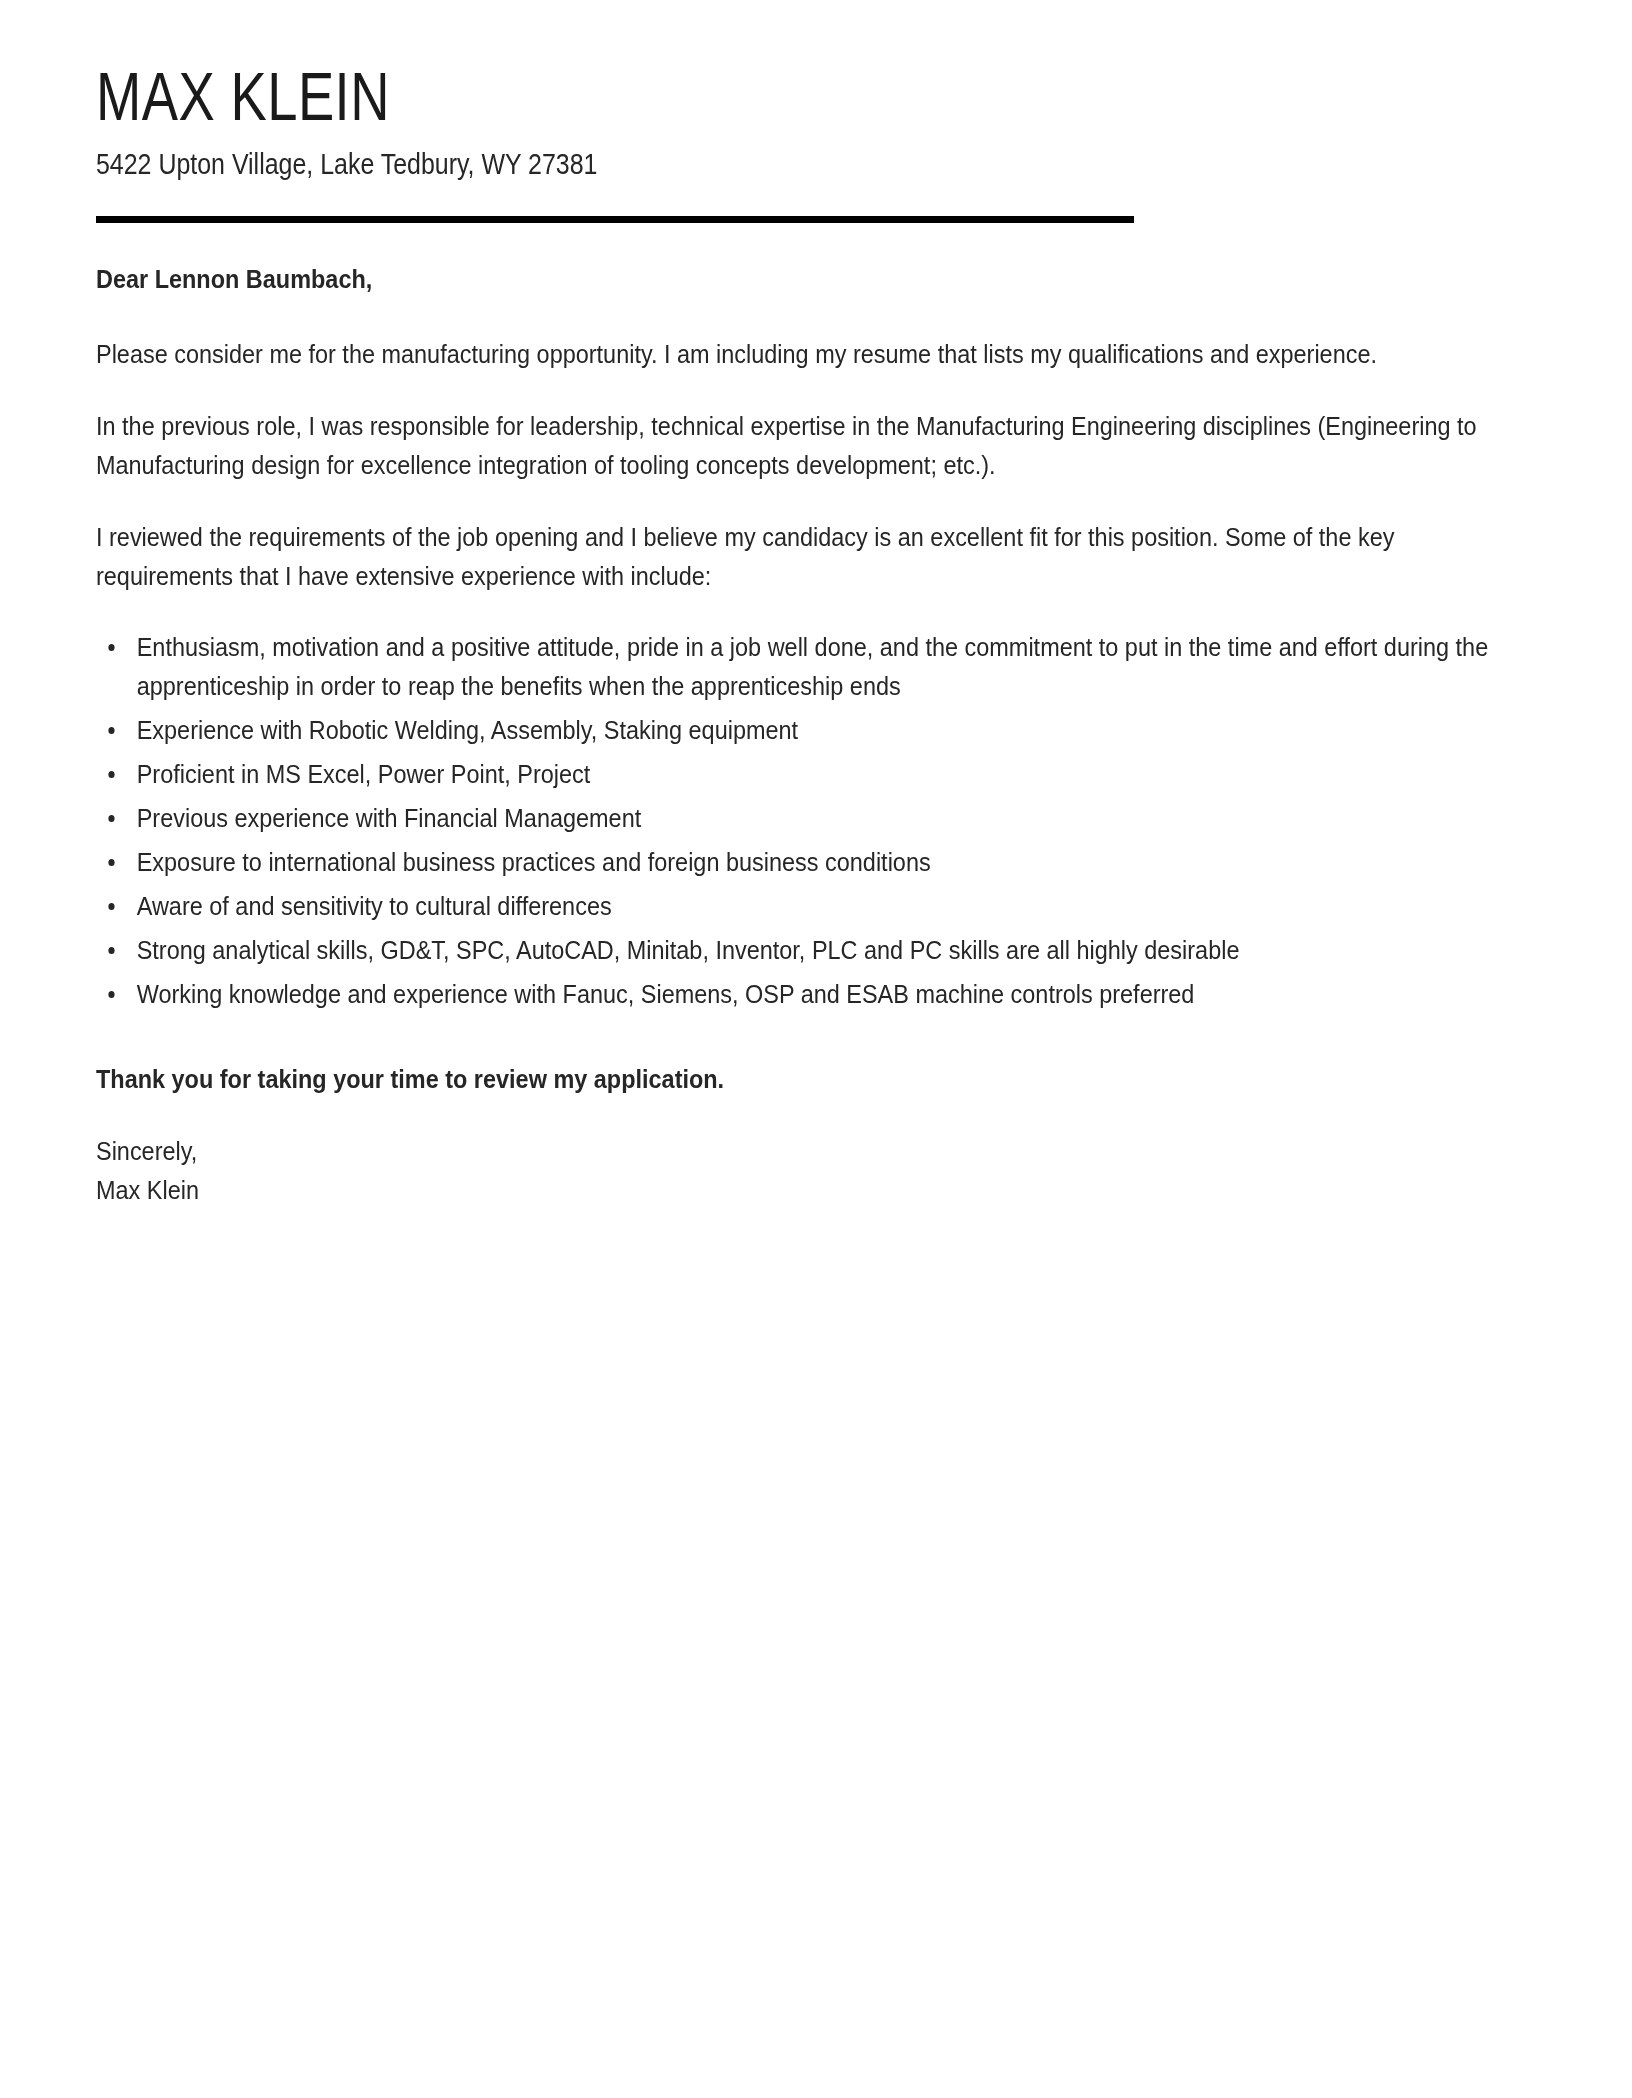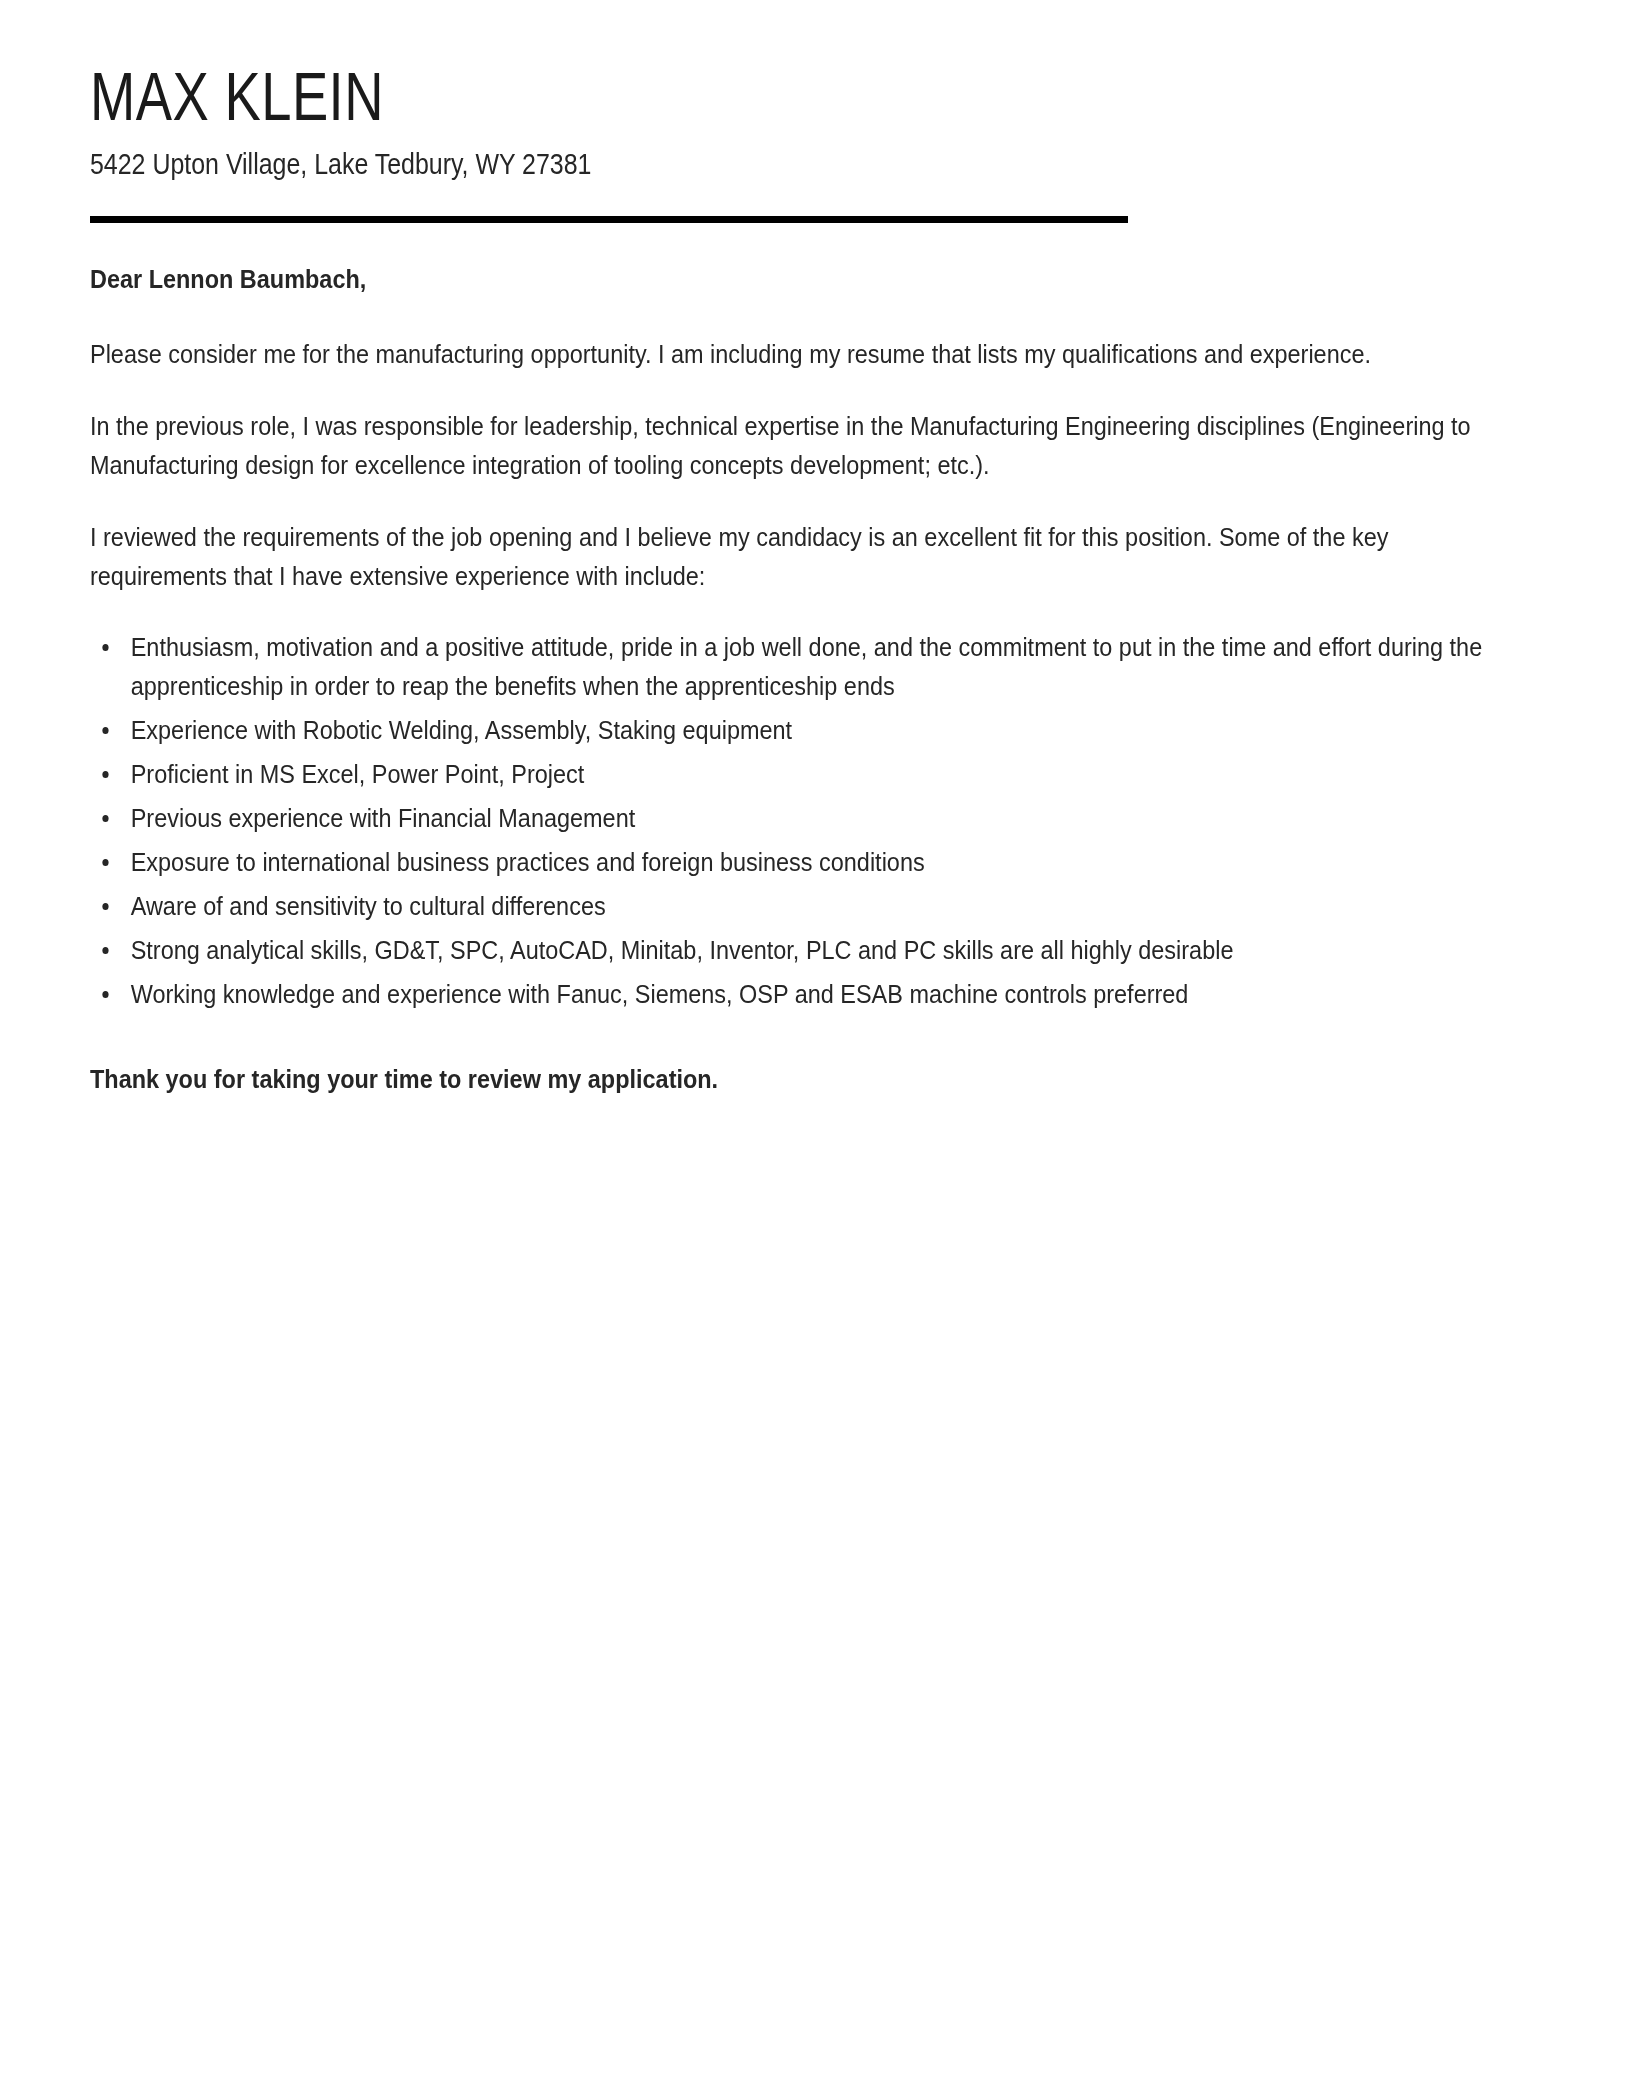--- a/index.html
+++ b/index.html
@@ -19,21 +19,21 @@
     position: relative;
     width: 1632px;
     height: 2098px;
     background: #ffffff;
     box-sizing: border-box;
     overflow: hidden;
   }
 
   .letter {
     position: absolute;
-    left: 90px;
+    left: 96px;
     top: 0;
     width: 1440px;
   }
 
   
   .header {
     padding-top: 60px;
   }
 
   .name {
@@ -165,16 +165,20 @@
           <li>Proficient in MS Excel, Power Point, Project</li>
           <li>Previous experience with Financial Management</li>
           <li>Exposure to international business practices and foreign business conditions</li>
           <li>Aware of and sensitivity to cultural differences</li>
           <li>Strong analytical skills, GD&amp;T, SPC, AutoCAD, Minitab, Inventor, PLC and PC skills are all highly desirable</li>
           <li>Working knowledge and experience with Fanuc, Siemens, OSP and ESAB machine controls preferred</li>
         </ul>
 
       <p class="para closing-bold">Thank you for taking your time to review my application.</p>
 
+      <div class="sign-off">
+        <div class="line">Sincerely,</div>
+        <div class="line">Max Klein</div>
+      </div>
 
     </div>
   </div>
 </div>
 
 </body></html>

